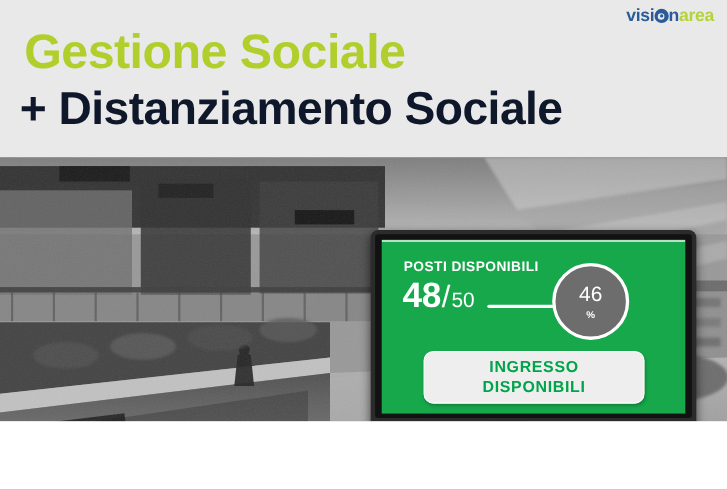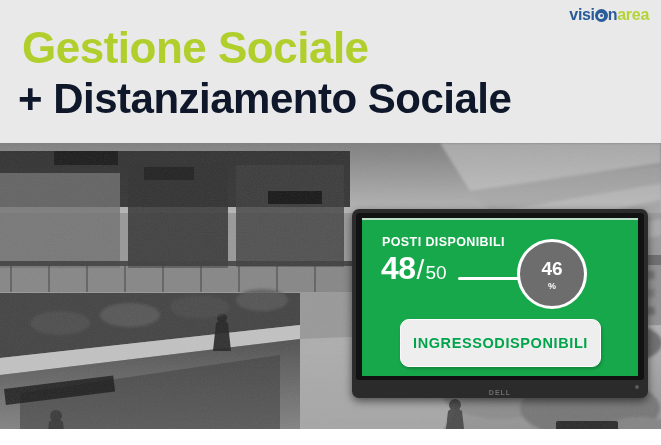--- a/index.html
+++ b/index.html
@@ -6,21 +6,21 @@
     margin: 0;
     padding: 0;
     background: #ffffff;
   }
   body {
     font-family: "Liberation Sans", sans-serif;
   }
   #page {
     position: relative;
     width: 661px;
-    height: 429px;
+    height: 383px;
     overflow: hidden;
     background: #ffffff;
   }
 
   
   .header {
     position: absolute;
     left: 0; top: 0;
     width: 661px;
     height: 143px;
@@ -98,21 +98,21 @@
     width: 661px;
     height: 302px;
     overflow: hidden;
     background: #8f8f8f;
   }
   .photo-svg { display: block; width: 661px; height: 302px; }
 
   
   .monitor {
     position: absolute;
-    left: 352px;
+    left: 337px;
     top: 209px;
     width: 296px;
     height: 189px;
     background: #2b2b2b;
     border-radius: 7px;
     box-shadow: 0 3px 9px rgba(0,0,0,0.55);
   }
   .monitor-inner-frame {
     position: absolute;
     left: 4px; top: 4px;
@@ -209,21 +209,21 @@
     border: 3px solid #ffffff;
     box-sizing: border-box;
     color: #ffffff;
   }
   .pct-value {
     position: absolute;
     left: 0; right: 0;
     top: 16px;
     text-align: center;
     font-size: 19px;
-    font-weight: bold;
+    font-weight: normal;
   }
   .pct-sign {
     position: absolute;
     left: 0; right: 0;
     top: 39px;
     text-align: center;
     font-size: 9px;
     font-weight: bold;
   }
   .status-button {
@@ -231,21 +231,21 @@
     left: 38px;
     top: 101px;
     width: 201px;
     height: 48px;
     background: #eeeeee;
     border: 1px solid #ffffff;
     border-radius: 9px;
     box-sizing: border-box;
     box-shadow: 1px 2px 3px rgba(0,0,0,0.22);
     display: flex;
-    flex-direction: row;
+    flex-direction: column;
     align-items: center;
     justify-content: center;
   }
   .status-button span {
     display: block;
     color: #00a44b;
     font-size: 14.5px;
     font-weight: bold;
     letter-spacing: 0.6px;
     line-height: 18px;

